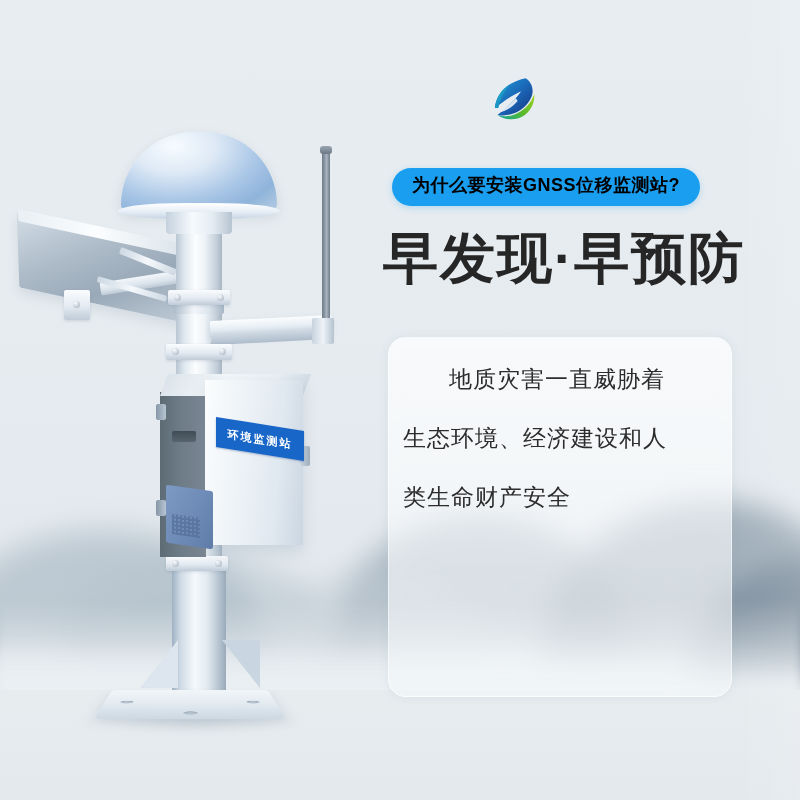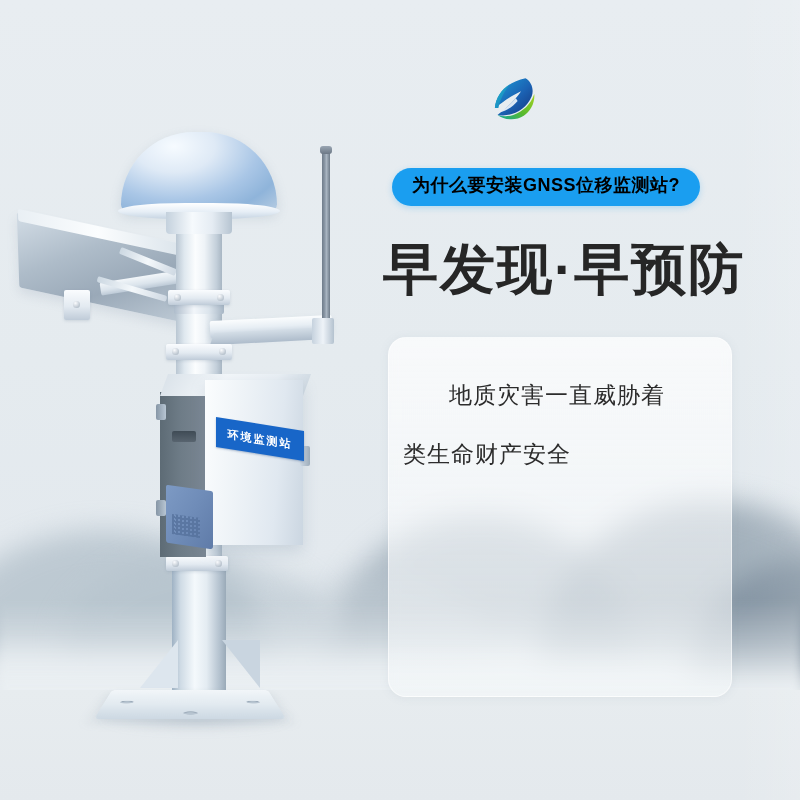--- a/index.html
+++ b/index.html
@@ -65,37 +65,37 @@
     position:absolute;left:392px;top:168px;
     padding:7px 20px 9px 20px;border-radius:22px;
     background:#1a9ef0;color:#000000;
     font-size:18px;font-weight:700;letter-spacing:.5px;
     white-space:nowrap;line-height:1.2;
     box-shadow:0 2px 6px rgba(26,158,240,.25);
   }
 
   
   .headline{
-    position:absolute;left:383px;top:239px;
+    position:absolute;left:383px;top:228px;
     font-size:55px;font-weight:700;color:#262626;
     letter-spacing:2px;line-height:1.1;white-space:nowrap;
   }
 
   
   .panel{
     position:absolute;left:388px;top:337px;width:342px;height:358px;
     border-radius:18px;
     background:linear-gradient(180deg,rgba(255,255,255,.72) 0%,rgba(252,253,254,.62) 45%,rgba(248,251,252,.50) 100%);
     border:1px solid rgba(255,255,255,.55);
     box-shadow:0 1px 10px rgba(120,140,160,.10);
     backdrop-filter:blur(6px);
     overflow:hidden;
   }
   .panel-body{
-    position:absolute;left:0;top:16px;width:342px;height:260px;
+    position:absolute;left:0;top:0;width:342px;height:260px;
     padding:30px 14px 0 14px;box-sizing:border-box;
   }
   .pline{
     font-size:23px;color:#2c2c2c;line-height:1;letter-spacing:1px;
     margin:0 0 36px 0;white-space:nowrap;font-weight:500;
   }
   .pline.indent{padding-left:46px;}
   .pline.indent2{padding-left:58px;}
   .pline.last{margin-bottom:0;}
 
@@ -385,17 +385,18 @@
     </div>
   </div>
 
   <div class="pill">为什么要安装GNSS位移监测站?</div>
 
   <div class="headline">早发现·早预防</div>
 
   <div class="panel">
     <div class="panel-body">
       <p class="pline indent">地质灾害一直威胁着</p>
+      <p class="pline">生态环境、经济建设和人</p>
       <p class="pline">类生命财产安全</p>
     </div>
   </div>
 
 </div>
 
 </body></html>

